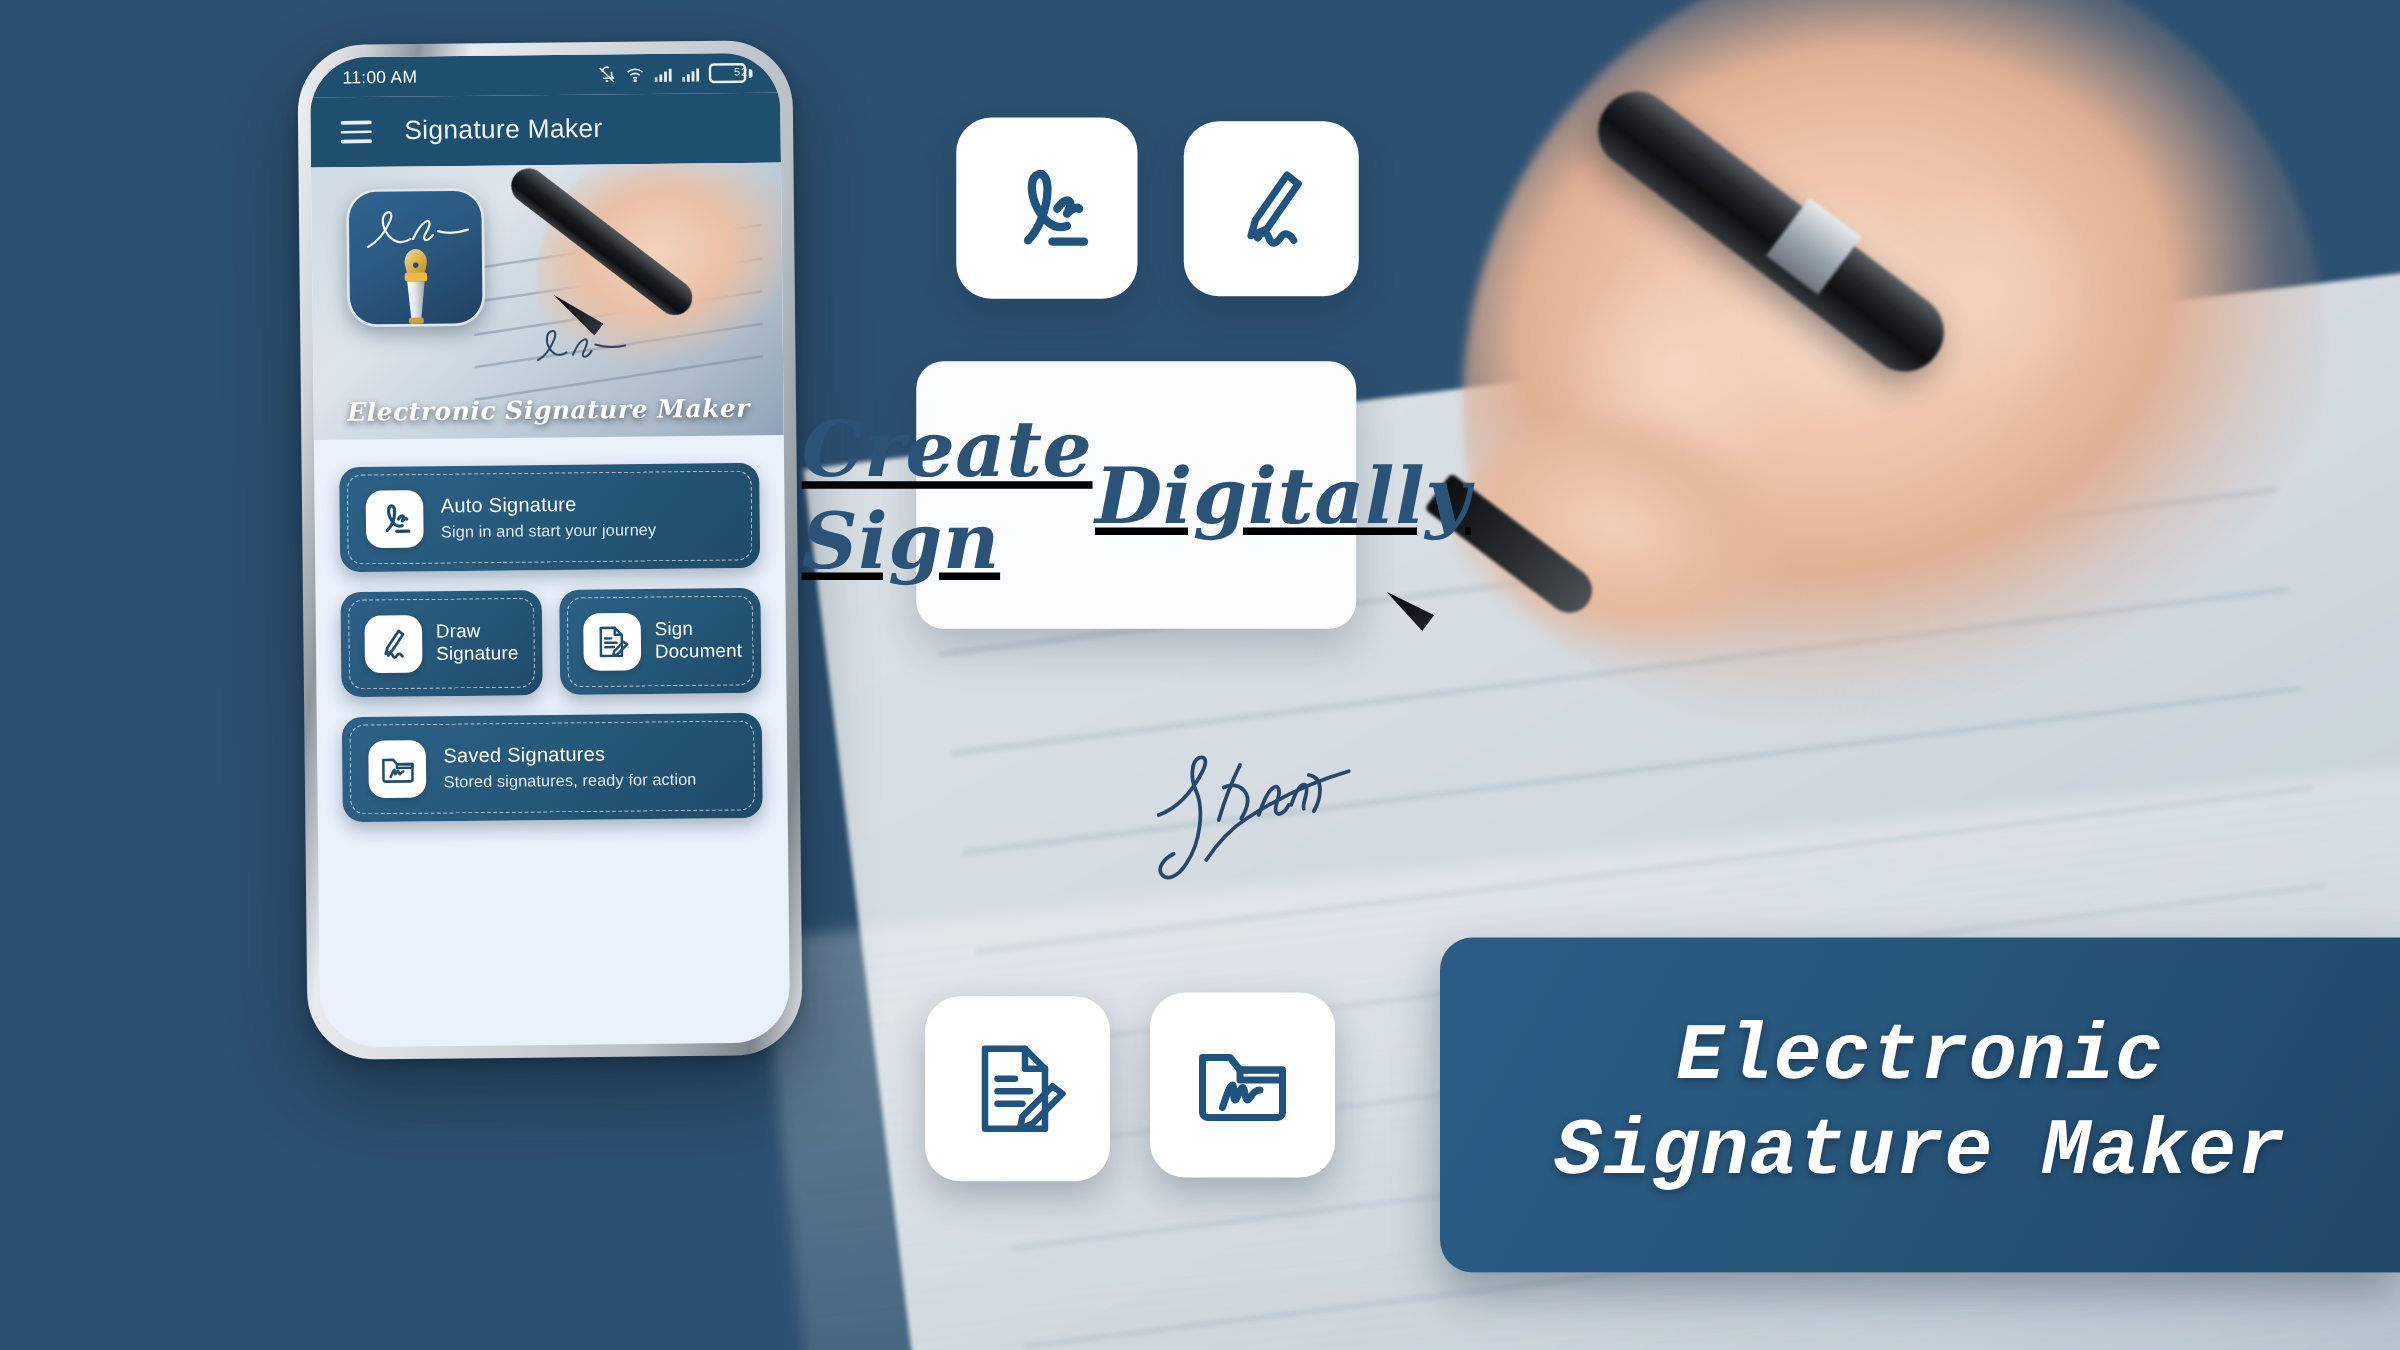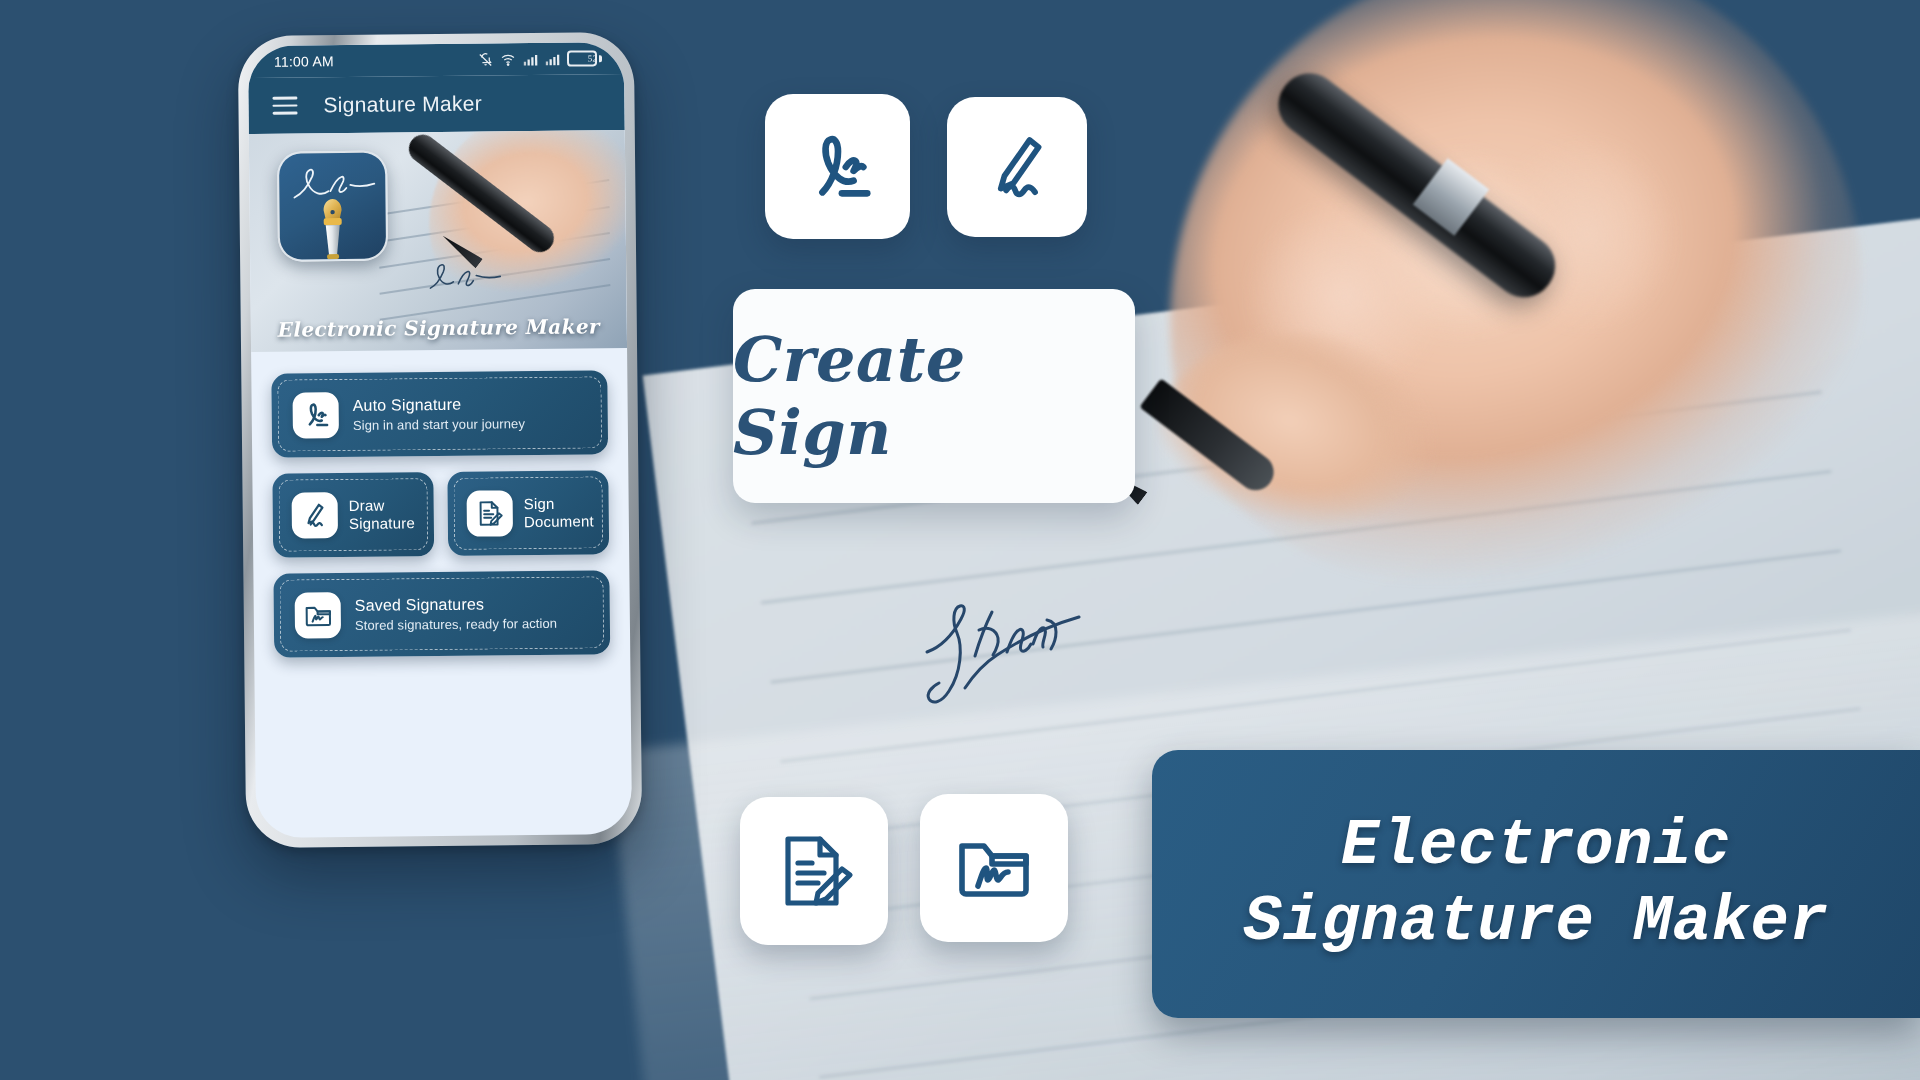--- a/index.html
+++ b/index.html
@@ -105,21 +105,21 @@
     flex:0 0 auto;
   }
   .status-icons { display:flex; align-items:center; gap:7px; }
   .status-icons svg { display:block; }
   .batt {
     display:flex; align-items:center; gap:2px;
   }
   .batt-body {
     width:30px; height:16px; border:2px solid #e9eef2; border-radius:4px;
     font-size:9px; color:#e9eef2; display:flex; align-items:center; justify-content:center;
-    font-family:Liberation Serif, serif;
+    font-family:Liberation Mono, monospace;
     padding-left:21px;
   }
   .batt-cap { width:3px; height:7px; background:#e9eef2; border-radius:0 2px 2px 0; }
   
   .appbar {
     height:56px; background:#1f4f6e; display:flex; align-items:center;
     padding:0 0 0 24px; gap:26px; flex:0 0 auto;
   }
   .hamburger { display:flex; flex-direction:column; gap:5px; cursor:pointer; }
   .hamburger i { display:block; width:25px; height:2.5px; background:#e8eef3; border-radius:2px; }
@@ -206,25 +206,26 @@
     display:flex; align-items:center; justify-content:center;
     box-shadow:0 12px 28px rgba(18,40,60,.26);
   }
   .tile-1 { left:765px; top:94px;  width:145px; height:145px; }
   .tile-2 { left:947px; top:97px;  width:140px; height:140px; }
   .tile-3 { left:740px; top:797px; width:148px; height:148px; }
   .tile-4 { left:920px; top:794px; width:148px; height:148px; }
 
   
   .headline {
-    position:absolute; left:733px; top:289px; width:402px; height:214px;
+    position:absolute; left:733px; top:289px; width:352px; height:214px;
     background:#fafcfd; border-radius:22px;
     box-shadow:0 14px 34px rgba(16,38,58,.22);
     display:flex; flex-direction:row; align-items:center; justify-content:center;
     gap:2px;
+    text-decoration:underline;
   }
   .headline-l1, .headline-l2 {
     color:#2b5277; font-family:"DejaVu Serif", serif;
     font-style:italic; font-weight:700; letter-spacing:.5px;
   }
   .headline-l1 { font-size:62px; }
   .headline-l2 { font-size:62px; }
 
   
   .jhon { position:absolute; left:905px; top:560px; width:260px; height:155px; }
@@ -465,20 +466,21 @@
 <div class="tile tile-4">
   <svg width="80" height="80" viewBox="0 0 40 40" fill="none" stroke="#1f5480" stroke-width="2.8" stroke-linecap="round" stroke-linejoin="round">
     <path d="M4 31V9h11l4 5h17v17a2 2 0 0 1-2 2H6a2 2 0 0 1-2-2z"></path>
     <path d="M19 14h17v4H19z"></path>
     <path d="M12 29c2-6 3-9 4-9s0 6 1 6 2-5 3-5 1 5 2 5 2-4 5-4"></path>
   </svg>
 </div>
 
 <div class="headline">
   <span class="headline-l1">Create Sign</span>
+  <span class="headline-l2">Digitally</span>
 </div>
 
 <svg class="jhon" viewBox="0 0 260 155" fill="none" stroke="#27476b" stroke-width="3" stroke-linecap="round" stroke-linejoin="round">
   <path d="M22 92c14-5 26-18 34-33 5-9 4-14-1-13-7 2-8 16-3 27 6 14 4 40-8 58-7 11-16 14-20 8-3-5 2-12 10-16"></path>
   <path d="M70 96c5-17 11-32 17-44"></path>
   <path d="M74 70c8-4 17-1 19 8 1 6-2 12-5 17"></path>
   <path d="M102 92c4-12 8-20 12-22 3-2 5 1 4 6-1 6-4 11-2 14 2 3 7 0 10-6"></path>
   <path d="M128 84c3-9 6-15 9-16 3-1 4 2 3 7-1 5-3 9-2 12"></path>
   <path d="M142 60c6 1 9 5 9 12 0 6-2 12-5 17"></path>
   <path d="M60 128c8-12 18-24 32-33 26-17 54-30 82-38"></path>

